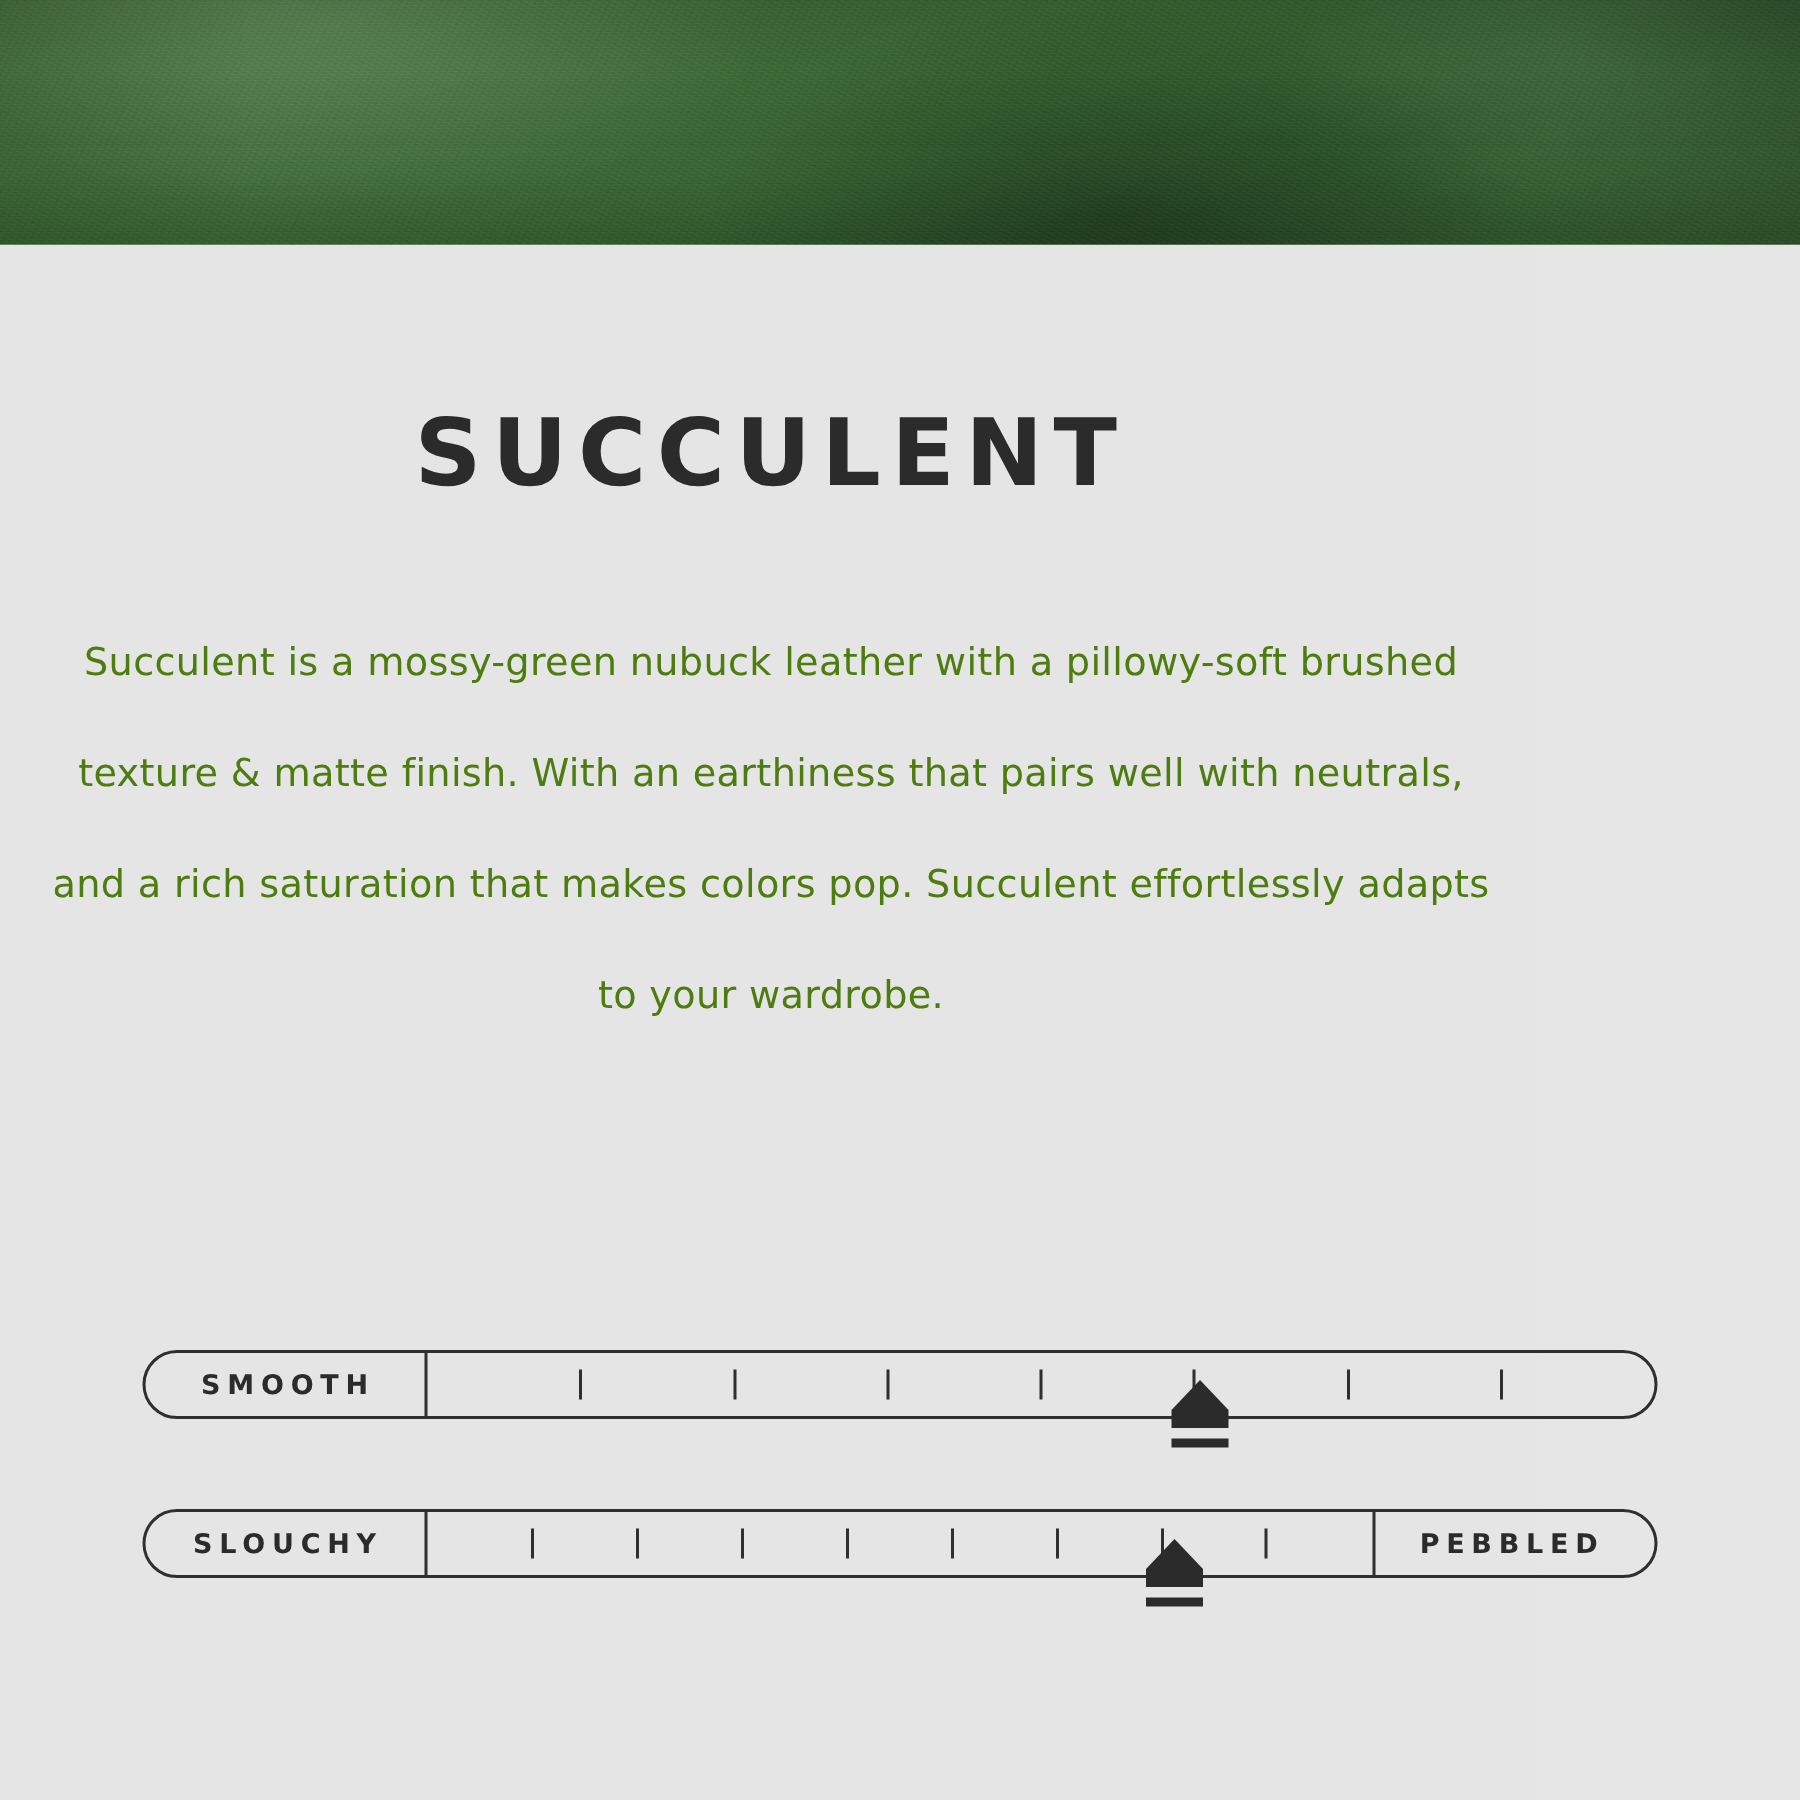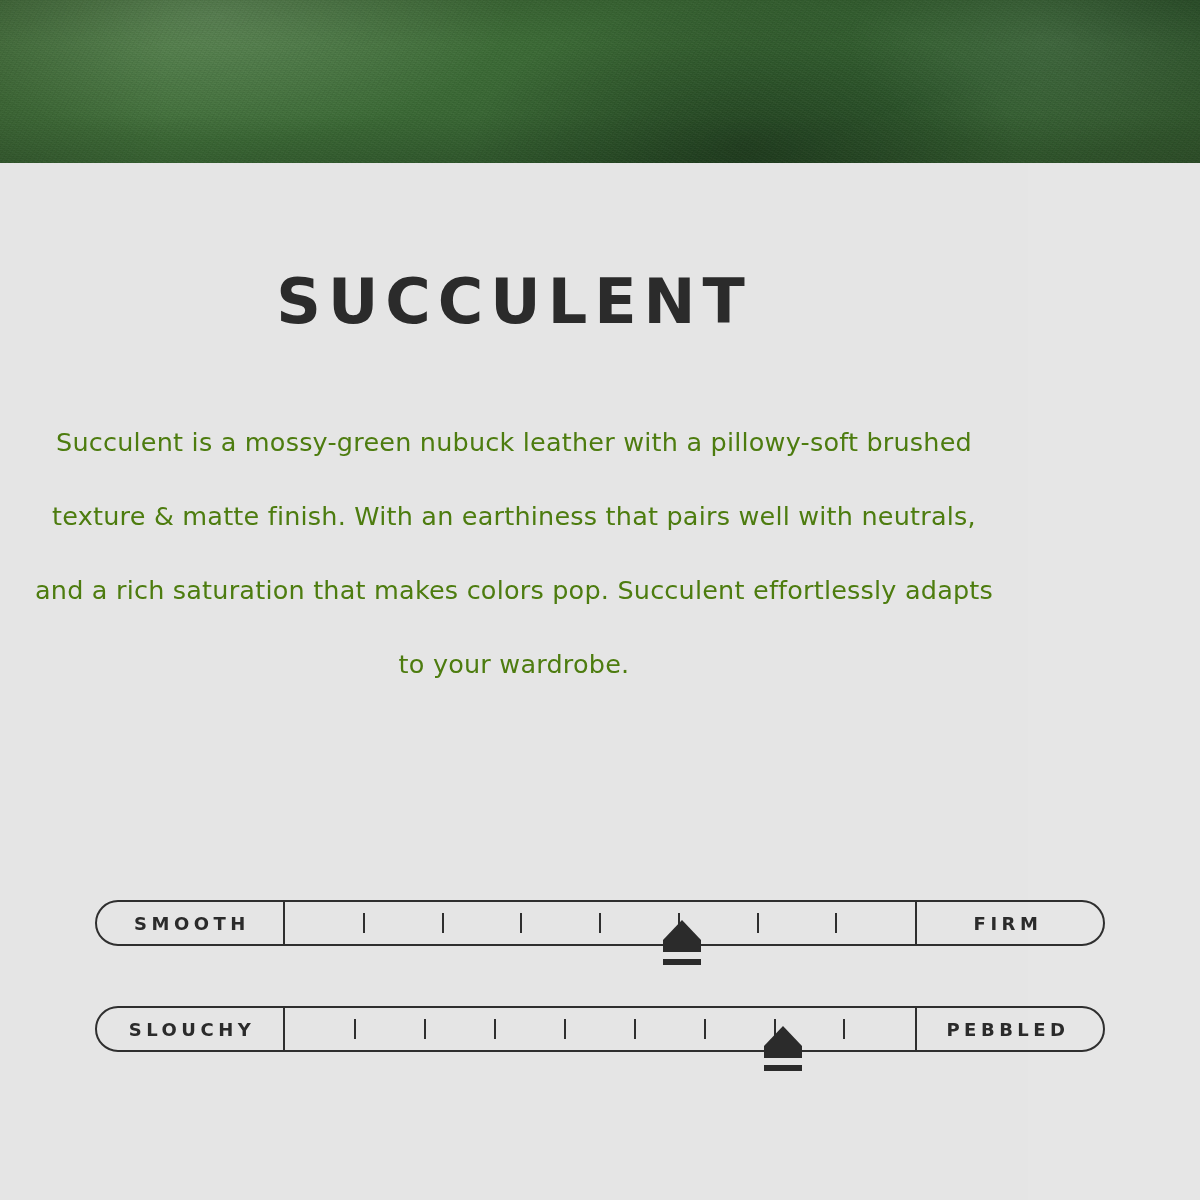--- a/index.html
+++ b/index.html
@@ -202,21 +202,20 @@
           <span class="tick" style="left:50%"></span>
           <span class="tick" style="left:62.5%"></span>
           <span class="tick" style="left:75%"></span>
           <span class="tick" style="left:87.5%"></span>
           <div class="marker" style="left:63%">
             <div class="head"></div>
             <div class="body"></div>
             <div class="foot"></div>
           </div>
         </div>
-        <div class="scale-label right">FIRM</div>
       </div>
     </div>
 
     <div class="scale-row">
       <div class="scale-track">
         <div class="scale-label left">SLOUCHY</div>
         <div class="scale-mid">
           <span class="tick" style="left:11.1%"></span>
           <span class="tick" style="left:22.2%"></span>
           <span class="tick" style="left:33.3%"></span>

